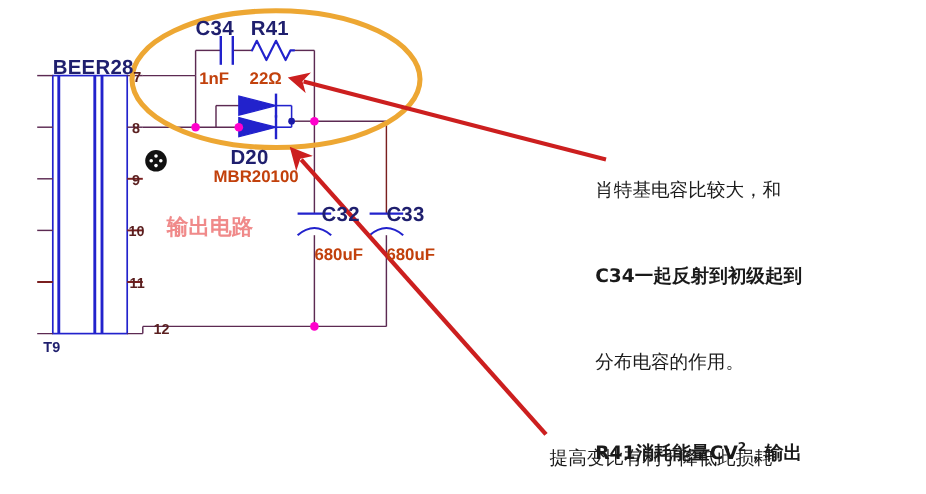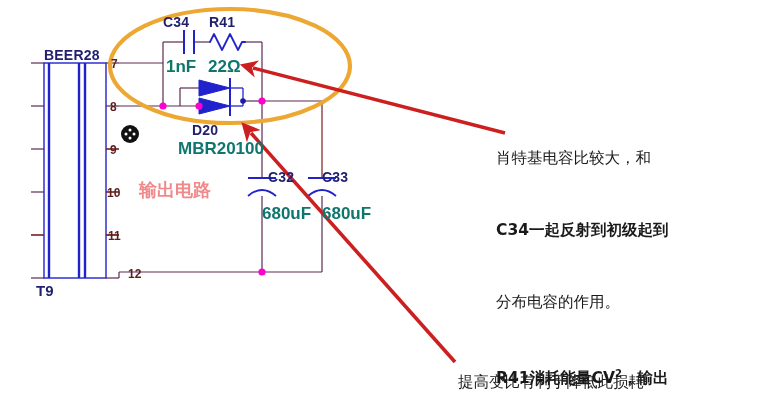--- a/index.html
+++ b/index.html
@@ -23,27 +23,27 @@
     height: 412px;
   }
   .lbl {
     position: absolute;
     white-space: pre;
     line-height: 1;
   }
   
   .ref {
     color: #1f1f6e;
+    font-size: 17px;
+    font-weight: 700;
+    letter-spacing: 0.2px;
+  }
+  .val {
+    color: #c2410c;
     font-size: 14px;
-    font-weight: 700;
-    letter-spacing: 0.2px;
-  }
-  .val {
-    color: #0f766e;
-    font-size: 17px;
     font-weight: 700;
   }
   
   .pin {
     color: #5a1f1f;
     font-size: 12px;
     font-weight: 700;
   }
   
   .redtext {
@@ -194,21 +194,21 @@
       <circle cx="130" cy="138" r="1.5" fill="#ffffff"></circle>
     </g>
 
     <ellipse cx="230" cy="66" rx="120" ry="57" fill="none" stroke="#eda733" stroke-width="4.2"></ellipse>
 
     <line x1="505" y1="133" x2="253" y2="68" stroke="#cc1f1f" stroke-width="3.4" marker-end="url(#arrowhead)"></line>
     <line x1="455" y1="362" x2="251" y2="133" stroke="#cc1f1f" stroke-width="3.6" marker-end="url(#arrowhead)"></line>
   </svg>
 
   <div class="lbl ref" style="left:44px; top:48px;">BEER28</div>
-  <div class="lbl ref" style="left:36px; top:283px; font-size:15px;">T9</div>
+  <div class="lbl ref" style="left:36px; top:283px; font-size:12px;">T9</div>
 
   <div class="lbl pin" style="left:111px; top:58px;">7</div>
   <div class="lbl pin" style="left:110px; top:101px;">8</div>
   <div class="lbl pin" style="left:110px; top:144px;">9</div>
   <div class="lbl pin" style="left:107px; top:187px;">10</div>
   <div class="lbl pin" style="left:108px; top:230px;">11</div>
   <div class="lbl pin" style="left:108px; top:268px;padding-left:20px;">12</div>
 
   <div class="lbl ref" style="left:163px; top:15px;">C34</div>
   <div class="lbl val" style="left:166px; top:58px;">1nF</div>

